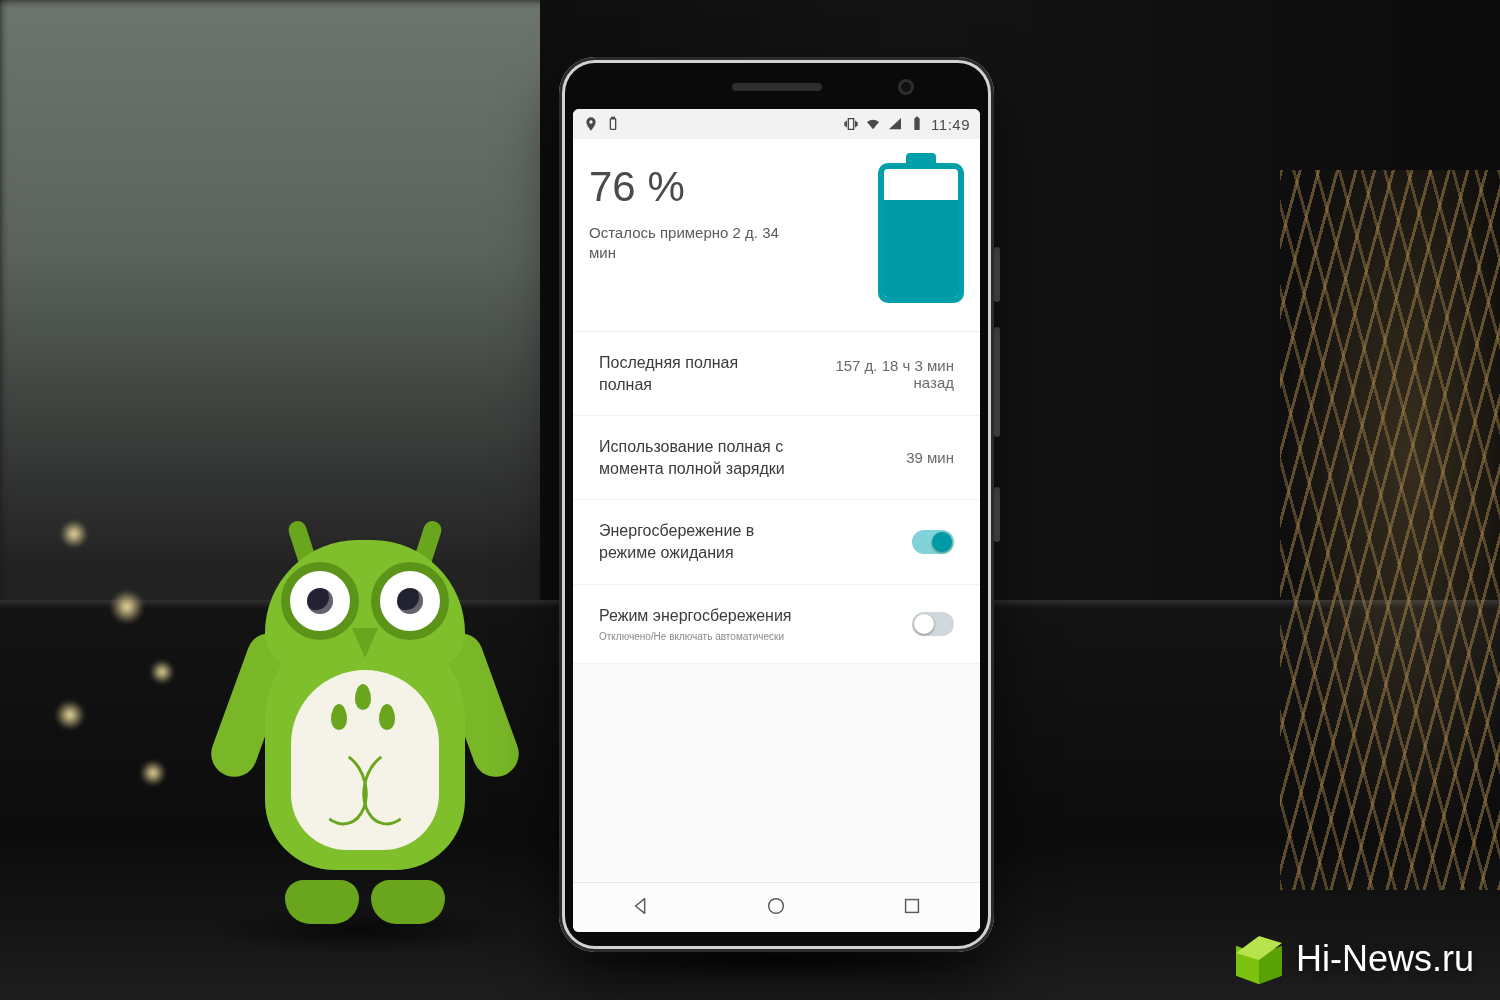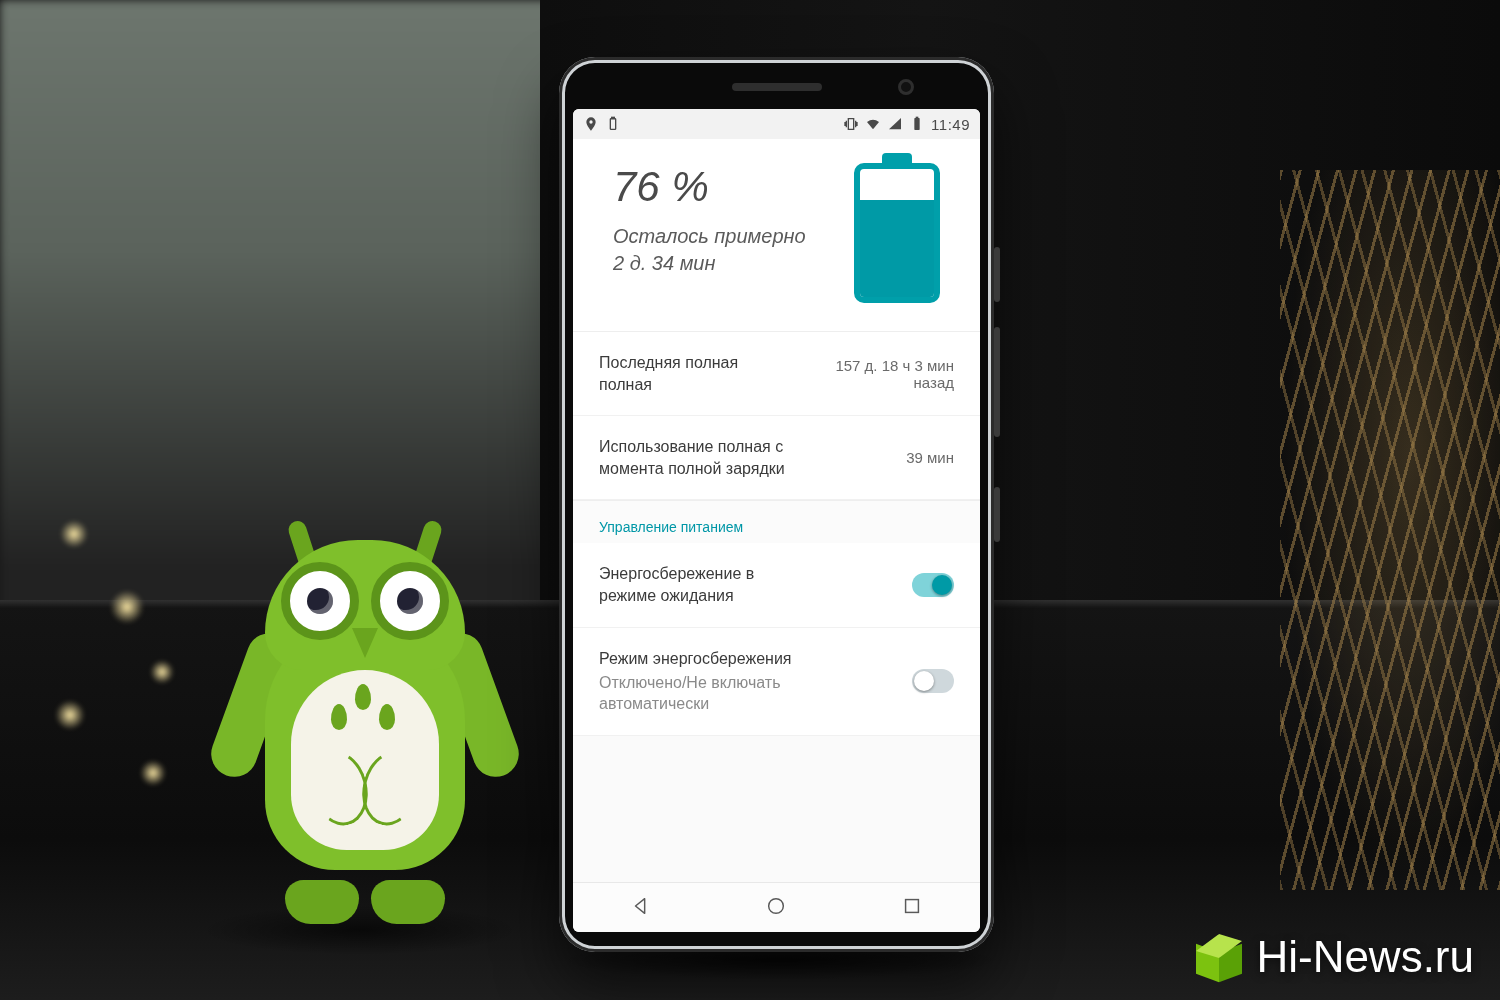--- a/index.html
+++ b/index.html
@@ -136,26 +136,25 @@
     height:56px; display:flex; align-items:center; padding:0 12px; gap:18px;
     background:#fff; border-bottom:1px solid #eee;
   }
   .appbar .title { color:#0097a7; font-size:21px; font-weight:500; }
   .appbar .back svg{ width:22px;height:22px; }
   .appbar .menu { margin-left:auto; color:#0097a7; font-size:20px; line-height:0; }
   .appbar .menu svg{width:6px;height:22px;}
 
   
   .hero {
-    background:#fff; padding:24px 40px 28px; display:flex; gap:24px;
+    background:#fff; padding:24px 16px 28px; display:flex; gap:24px;
     border-bottom:1px solid #eee;
-    font-style:italic;
   }
   .hero-text .pct { font-size:42px; color:#4a4a4a; font-weight:300; }
-  .hero-text .est { font-size:20px; color:#5a5a5a; margin-top:12px; max-width:200px; line-height:1.35;}
+  .hero-text .est { font-size:15px; color:#5a5a5a; margin-top:12px; max-width:200px; line-height:1.35;}
   .battery-illus {
     margin-left:auto; width:86px; height:140px; position:relative;
     border:6px solid #009faa; border-radius:10px;
   }
   .battery-illus::before{ content:""; position:absolute; top:-16px; left:50%; transform:translateX(-50%);
     width:30px; height:10px; background:#009faa; border-radius:4px 4px 0 0;}
   .battery-illus .fill{ position:absolute; bottom:0; left:0; right:0; background:#009aa6; border-radius:0 0 4px 4px;}
 
   
   .row {
@@ -163,21 +162,21 @@
     border-bottom:1px solid #f1f1f1; font-size:16px; gap:18px;
   }
   .row .label{ color:#3b3b3b; max-width:210px; line-height:1.35;}
   .row .value{ margin-left:auto; color:#6a6a6a; font-size:15px; text-align:right;}
 
   .section-title {
     background:#fbfbfb; color:#0097a7; font-size:14px; font-weight:500;
     padding:18px 26px 8px; border-top:1px solid #eee;
   }
 
-  .row.setting .sub{ font-size:16px; color:#8a8a8a; margin-top:4px; max-width:220px; line-height:1.3;}
+  .row.setting .sub{ font-size:10px; color:#8a8a8a; margin-top:4px; max-width:220px; line-height:1.3;}
   .toggle {
     margin-left:auto; width:42px; height:24px; border-radius:14px; position:relative;
     background:#cfd8dc;
   }
   .toggle::after{ content:""; position:absolute; top:2px; width:20px; height:20px; border-radius:50%;
     background:#fff; box-shadow:0 1px 3px rgba(0,0,0,.4);}
   .toggle.off::after{ left:2px;}
   .toggle.on { background:#7fd3d9;}
   .toggle.on::after{ right:2px; background:#009aa6;}
 
@@ -185,21 +184,21 @@
   .navbar {
     margin-top:auto; height:50px; background:#fcfcfc; border-top:1px solid #e8e8e8;
     display:flex; align-items:center; justify-content:space-around;
   }
   .navbar svg{ width:22px; height:22px; }
 
   
   .watermark{
     position:absolute; right:26px; bottom:18px;
     display:flex; align-items:center; gap:14px;
-    color:#fff; font-size:44px; font-weight:300;
+    color:#fff; font-size:36px; font-weight:300;
     text-shadow:0 2px 8px rgba(0,0,0,.6);
     font-family:"Segoe UI",Arial,sans-serif;
   }
   .watermark .cube{
     width:46px;height:46px;position:relative;
   }
   .watermark .cube span{position:absolute;}
   .watermark .cube .top{ width:46px;height:24px; background:#b7e34c; transform:skewY(-12deg); top:0; left:0; clip-path:polygon(50% 0,100% 50%,50% 100%,0 50%);}
   .watermark .cube .left{ width:23px;height:30px; background:#7cc20f; top:14px; left:0; transform:skewY(20deg);}
   .watermark .cube .right{ width:23px;height:30px; background:#5aa106; top:14px; right:0; transform:skewY(-20deg);}
@@ -307,21 +306,20 @@
       <div class="row">
         <div class="label">Последняя полная полная</div>
         <div class="value">157 д. 18 ч 3 мин назад</div>
       </div>
 
       <div class="row">
         <div class="label">Использование полная с момента полной зарядки</div>
         <div class="value">39 мин</div>
       </div>
 
-      <div class="section-title">Управление питанием</div>
 
       <div class="row setting">
         <div>
           <div class="label">Энергосбережение в режиме ожидания</div>
         </div>
         <div class="toggle on" id="tg1"></div>
       </div>
 
       <div class="row setting">
         <div>

